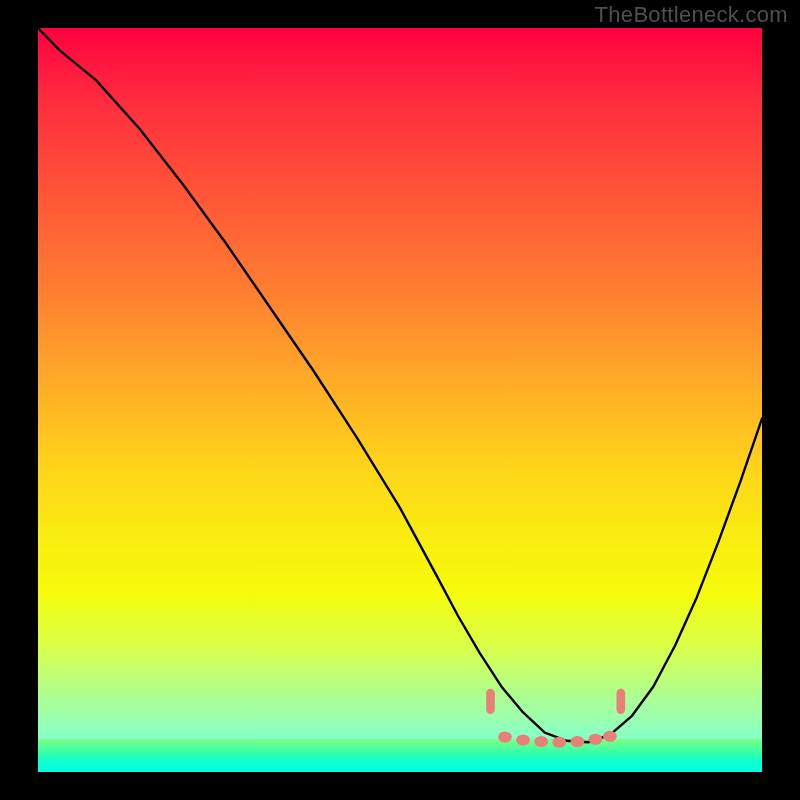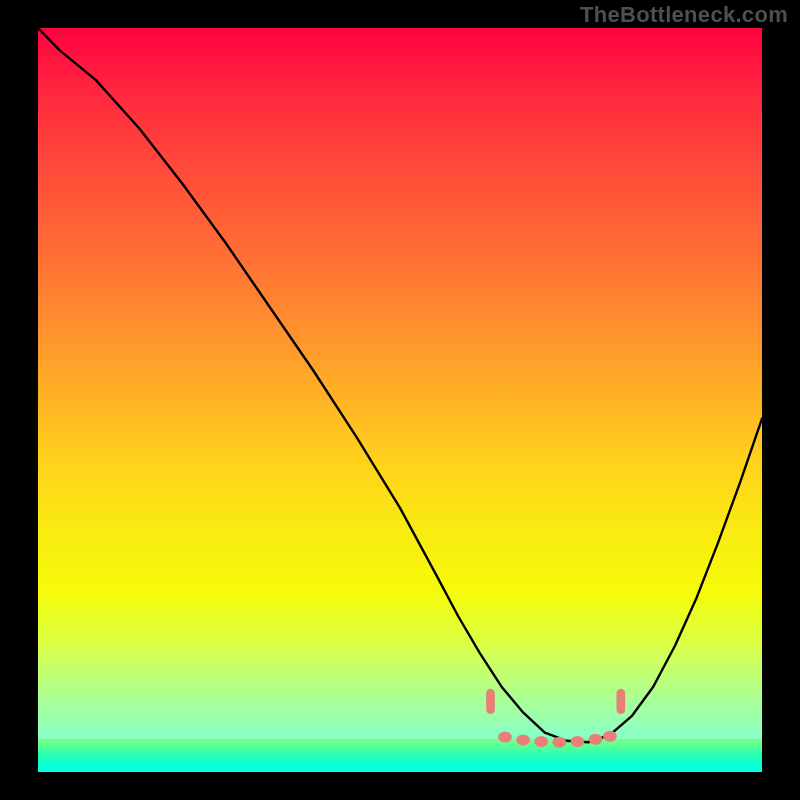--- a/index.html
+++ b/index.html
@@ -15,21 +15,21 @@
     position: relative;
     width: 800px;
     height: 800px;
   }
   .watermark {
     position: absolute;
     top: 2px;
     right: 12px;
     color: #4f4f4f;
     font-size: 22px;
-    font-weight: 700;
+    font-weight: 400;
     letter-spacing: 0.3px;
     z-index: 5;
     pointer-events: none;
   }
   .plot {
     position: absolute;
     left: 38px;
     top: 28px;
     width: 724px;
     height: 744px;

